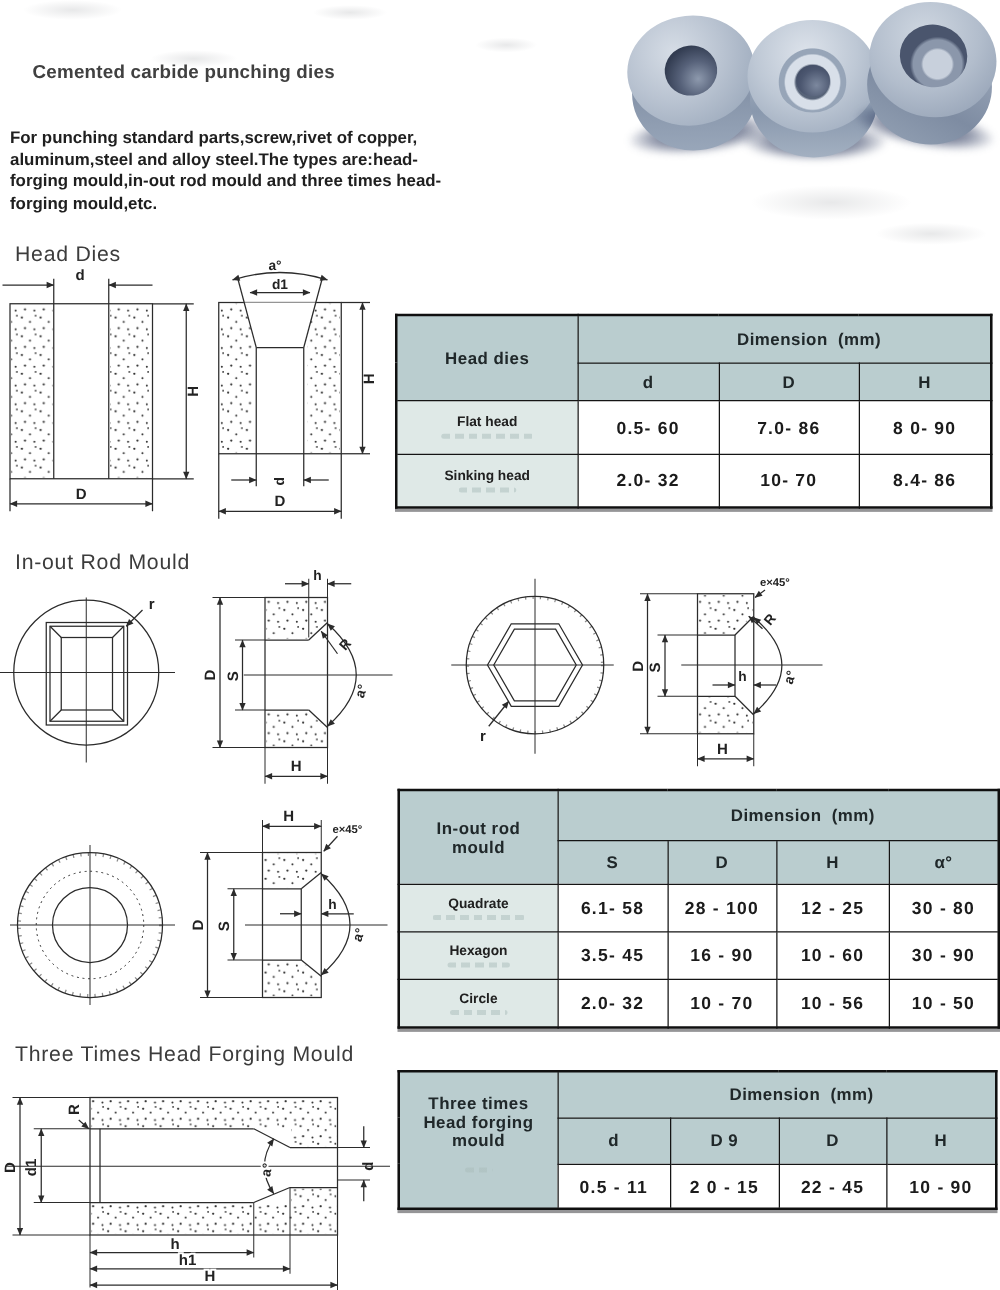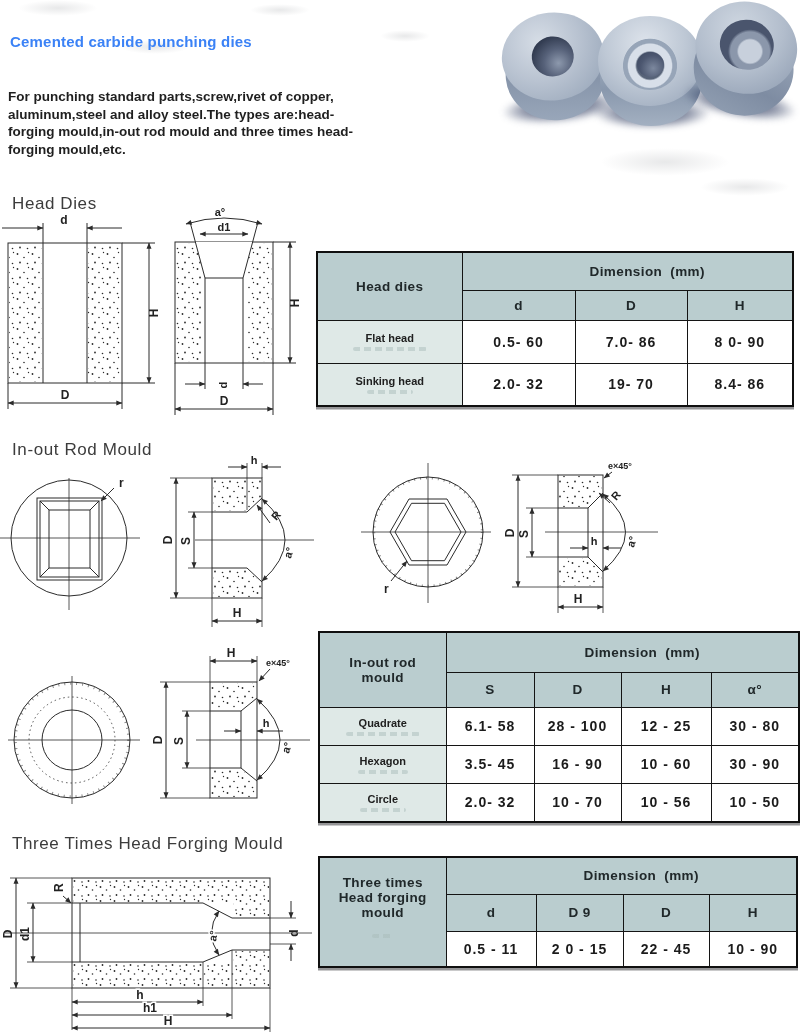--- a/index.html
+++ b/index.html
@@ -1,22 +1,22 @@
 <!DOCTYPE html>
 <html><head>
 <meta charset="utf-8">
 <style>
   html,body{margin:0;padding:0;background:#fff;}
   .page{position:relative;width:800px;height:1032px;background:#ffffff;overflow:hidden;
         font-family:"Liberation Sans", sans-serif;color:#1d1d1d;}
   .smudge{position:absolute;border-radius:50%;
           background:radial-gradient(ellipse at center, rgba(110,114,120,.16), rgba(110,114,120,0) 70%);}
   .title{position:absolute;left:10px;top:33px;font-size:15px;font-weight:700;
-         letter-spacing:.2px;color:#3b82f6;margin:0;}
-  .desc{position:absolute;left:8px;top:88px;width:356px;margin:0;font-size:13.5px;
+         letter-spacing:.2px;color:#404040;margin:16px;}
+  .desc{position:absolute;left:8px;top:101px;width:356px;margin:0;font-size:13.5px;
         font-weight:700;line-height:17.5px;color:#1f1f1f;}
   .sec{position:absolute;left:12px;margin:0;font-size:17px;font-weight:400;
        letter-spacing:.6px;color:#3c3c3c;}
   
   .photo{position:absolute;left:495px;top:0;width:305px;height:158px;}
   .die{position:absolute;}
   .dshadow{position:absolute;border-radius:50%;filter:blur(3px);
     background:radial-gradient(ellipse at center, rgba(24,38,78,.92) 0%, rgba(24,38,78,.45) 48%, rgba(24,38,78,0) 74%);}
   .dside{position:absolute;border-radius:50%;}
   .dtop{position:absolute;border-radius:50%;}
@@ -170,21 +170,21 @@
       <td class="vl">0.5- 60</td>
       <td class="vl">7.0- 86</td>
       <td class="vl">8 0- 90</td>
     </tr>
     <tr style="height:43px">
       <td class="lb">
         <div>Sinking head</div>
             <div class="erase" style="width:46px"></div>
       </td>
       <td class="vl">2.0- 32</td>
-      <td class="vl">19- 70</td>
+      <td class="vl">10- 70</td>
       <td class="vl">8.4- 86</td>
     </tr>
   </tbody>
     </table>
 
   <h2 class="sec" style="top:440px;">In-out Rod Mould</h2>
 
   <svg class="draw" style="left:0;top:455px;" width="662" height="182" viewBox="0 0 662 182">
     <defs>
       <marker id="a2" viewBox="0 0 10 10" refX="9.5" refY="5" markerWidth="8" markerHeight="6" orient="auto-start-reverse">

